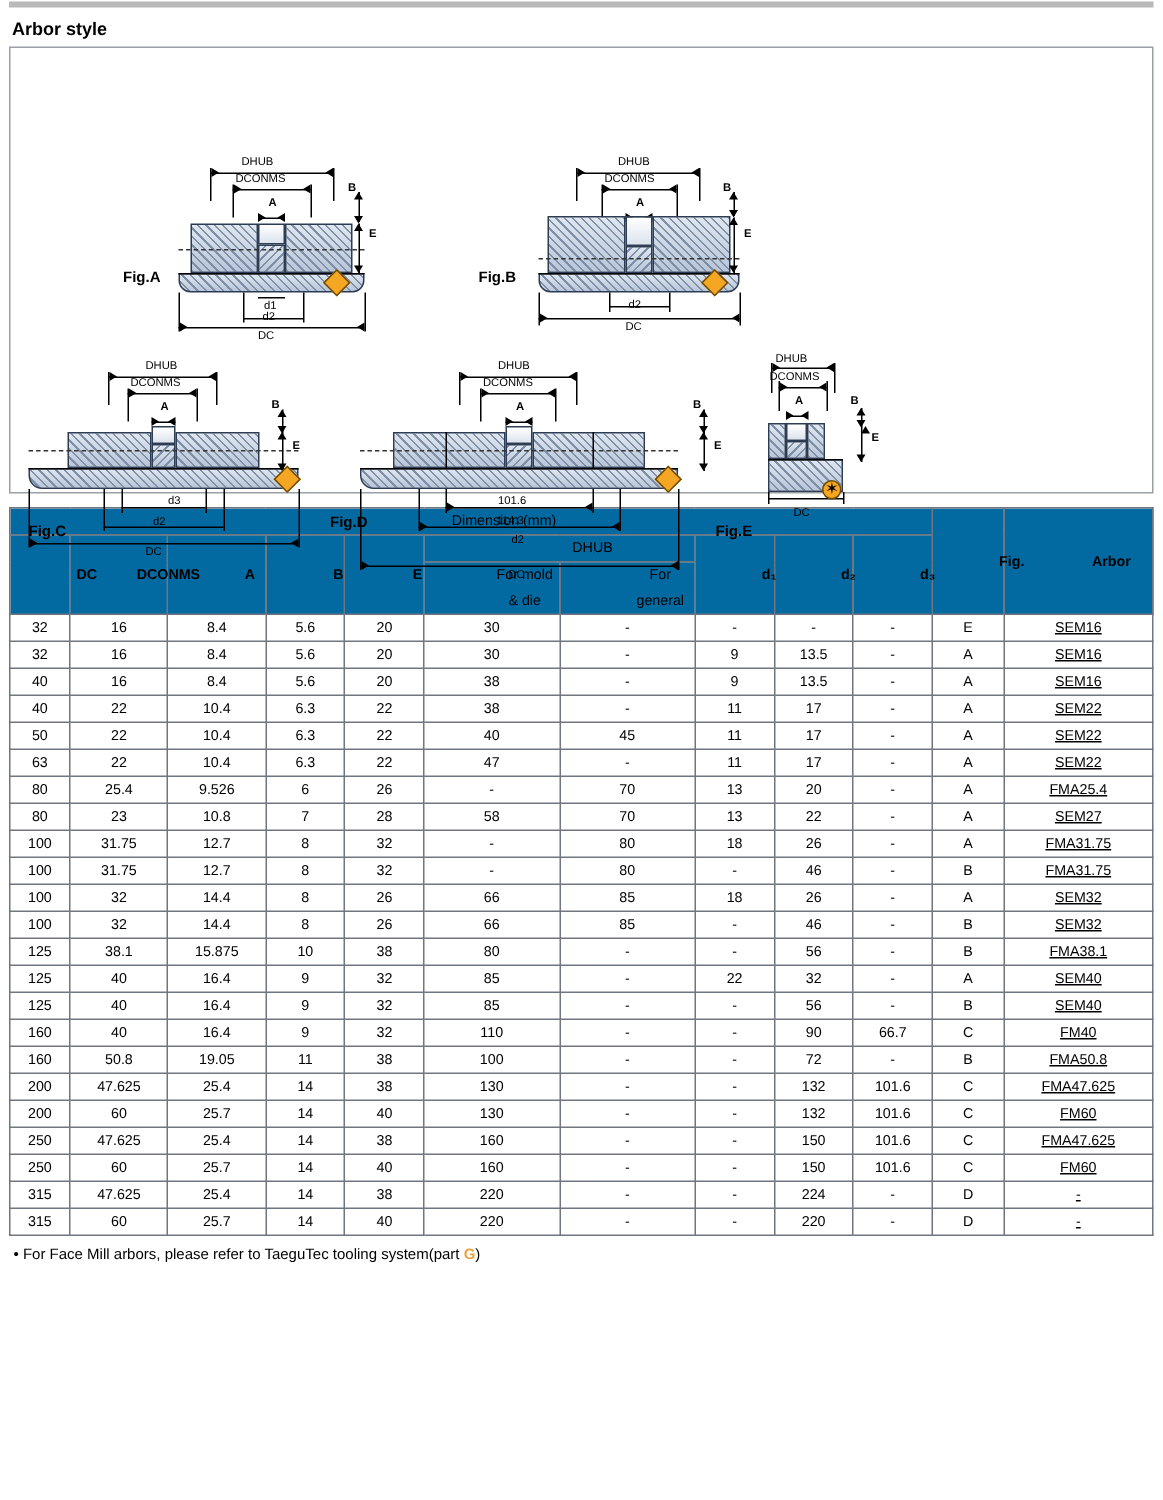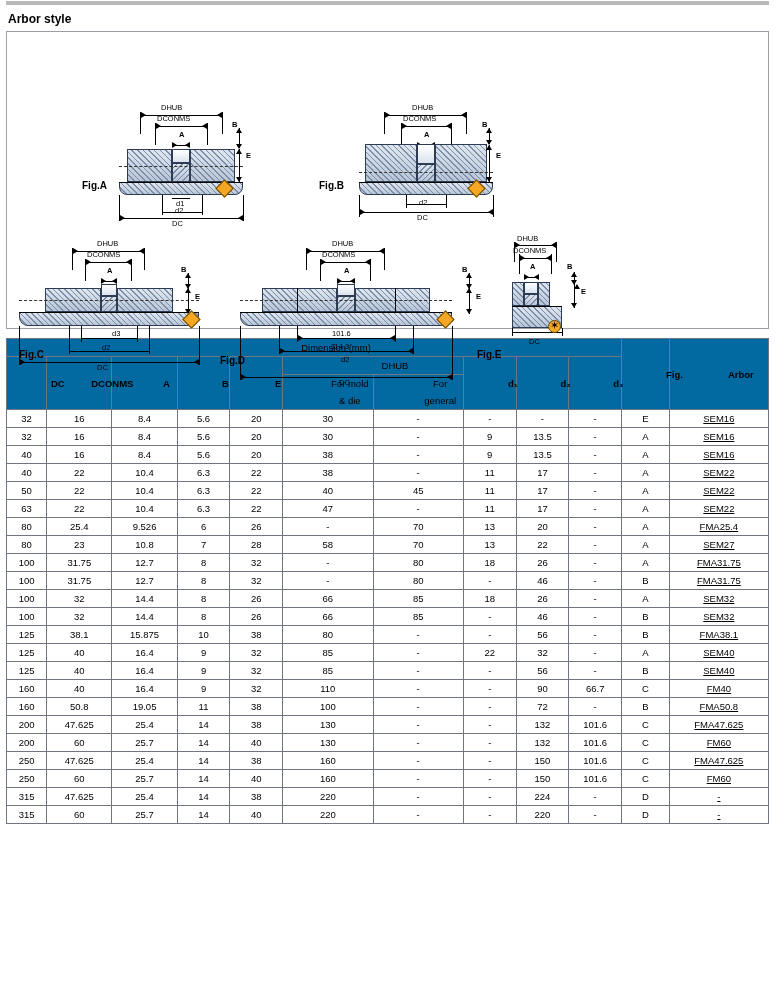--- a/index.html
+++ b/index.html
@@ -410,21 +410,21 @@
 
       <div class="lbl" style="left:334px;top:323px;">d2</div>
       <div class="lineh" style="left:233px;top:345px;width:212px;"></div>
       <div class="linev" style="left:233px;top:294px;height:54px;"></div>
       <div class="linev" style="left:445px;top:294px;height:54px;"></div>
       <div class="arrR" style="left:234px;top:342px;"></div>
       <div class="arrL" style="left:440px;top:342px;"></div>
       <div class="lbl" style="left:332px;top:346px;">DC</div>
 
       <div class="diamond" style="left:432px;top:281px;"></div>
-      <div class="fig-label" style="left:213px;top:323px;text-align:center;">Fig.D</div>
+      <div class="fig-label" style="left:213px;top:311px;text-align:center;">Fig.D</div>
     </div>
 
     <div>
       <div class="lineh" style="left:507px;top:213px;width:42px;"></div>
       <div class="linev" style="left:507px;top:210px;height:20px;"></div>
       <div class="linev" style="left:549px;top:210px;height:20px;"></div>
       <div class="arrR" style="left:508px;top:210px;"></div>
       <div class="arrL" style="left:544px;top:210px;"></div>
       <div class="lbl" style="left:510px;top:202px;">DHUB</div>
 
@@ -822,14 +822,17 @@
           <td>-</td>
           <td>-</td>
           <td>220</td>
           <td>-</td>
           <td>D</td>
           <td class="arbor">-</td>
         </tr>
       </tbody>
   </table>
 
+  <div class="note">
+    <span>•</span><span> For Face Mill arbors, please refer to TaeguTec tooling system(part </span><span class="g">G</span><span>)</span>
+  </div>
 
 </div>
 
 </body></html>

